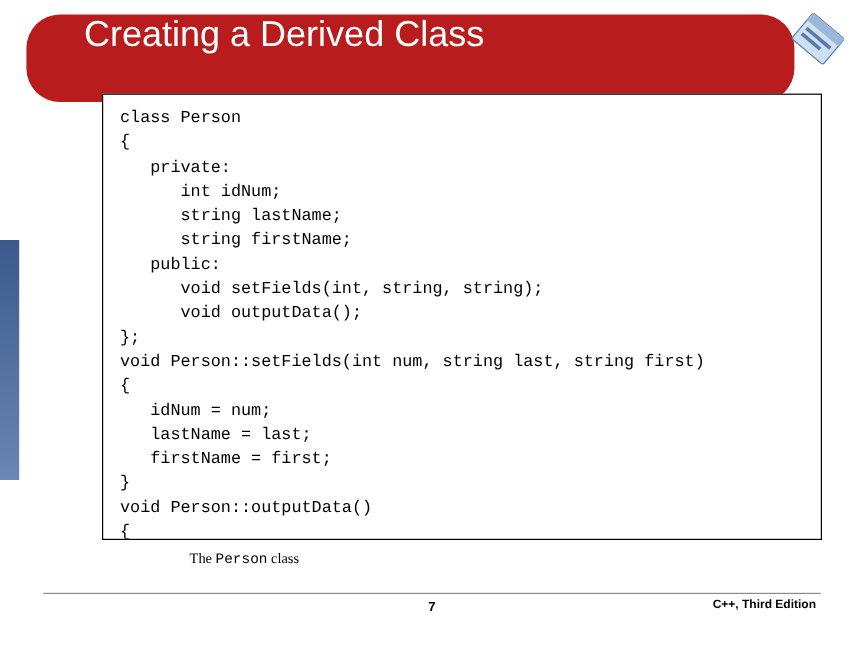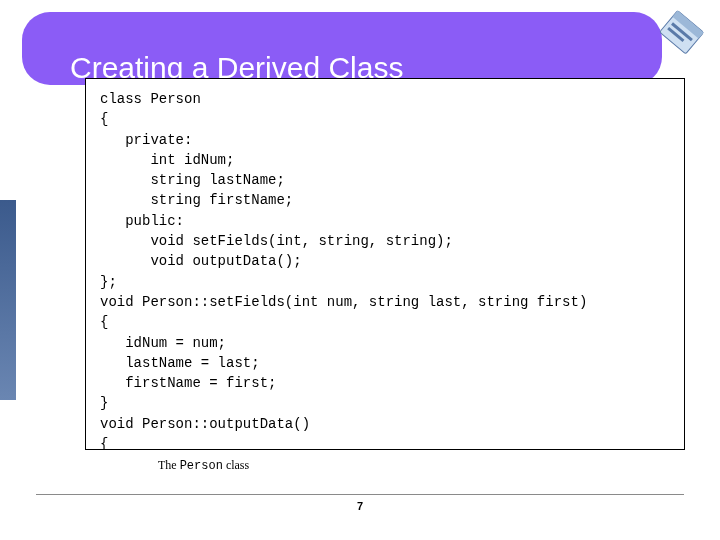--- a/index.html
+++ b/index.html
@@ -10,24 +10,24 @@
     font-family: Verdana, Geneva, sans-serif;
     position: relative;
     overflow: hidden;
   }
   .title-bar {
     position: absolute;
     top: 12px;
     left: 22px;
     width: 640px;
     height: 73px;
-    background: #8b5cf6;
+    background: #b91c1c;
     border-radius: 28px;
     display: flex;
-    align-items: flex-end;
+    align-items: flex-start;
     padding-left: 48px;
   }
   .title-text {
     color: #ffffff;
     font-size: 30px;
     font-weight: 400;
   }
   .corner-deco {
     position: absolute;
     top: 2px;
@@ -144,13 +144,14 @@
 
 <div class="caption">
   <span>The </span><span class="mono">Person</span><span> class</span>
 </div>
 
 <div class="footer-line"></div>
 
 <div class="page-num">7</div>
 
 <div class="footer-right">
+  <div>C++, Third Edition</div>
 </div>
 
 </body></html>

